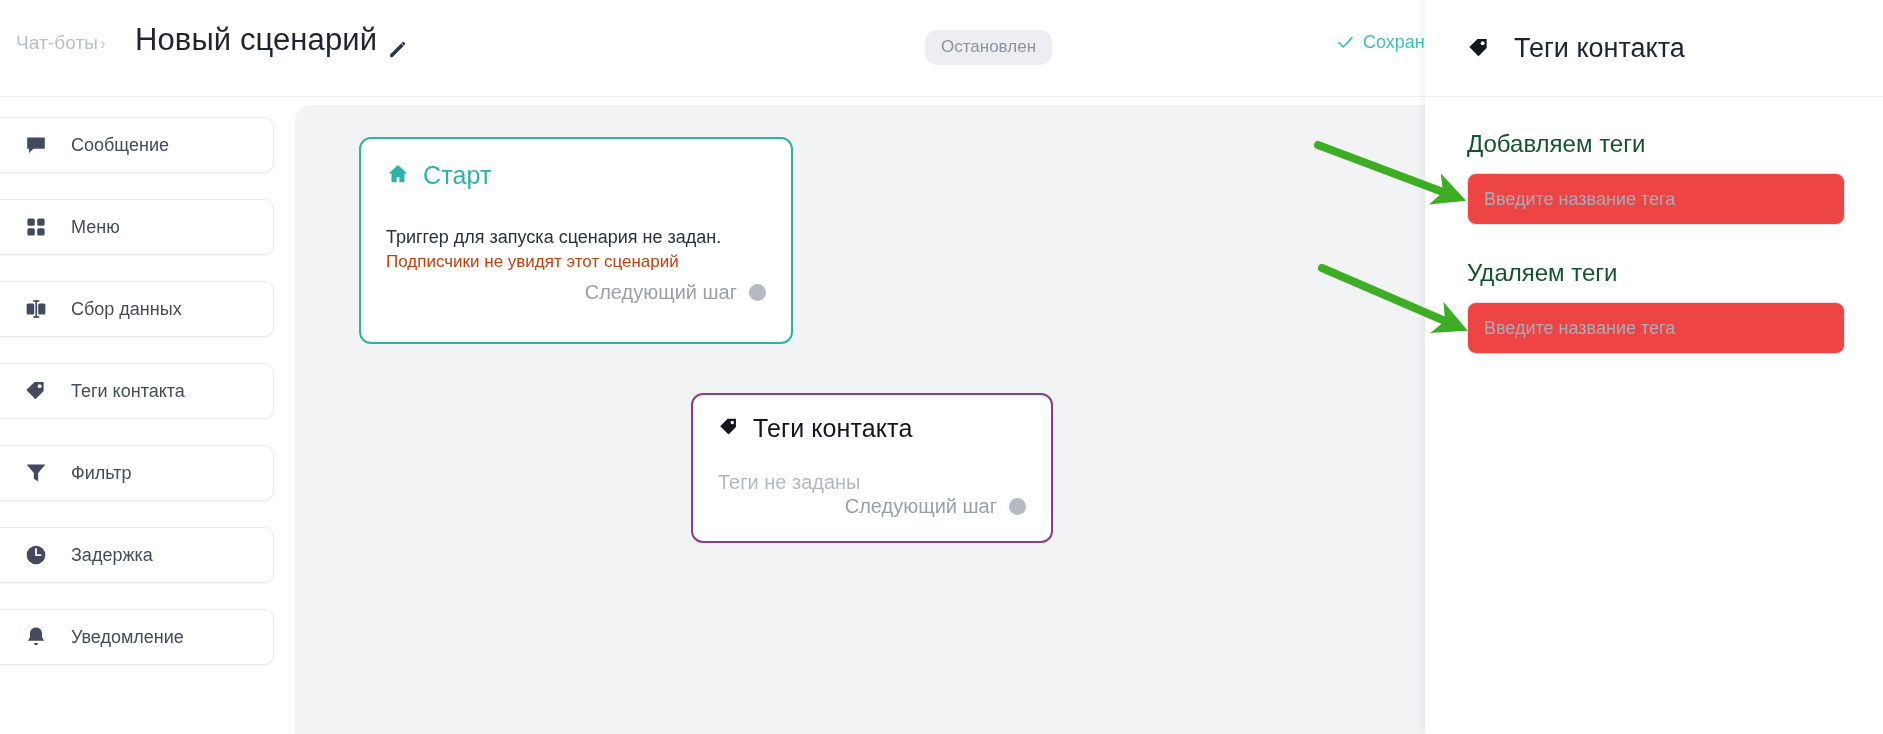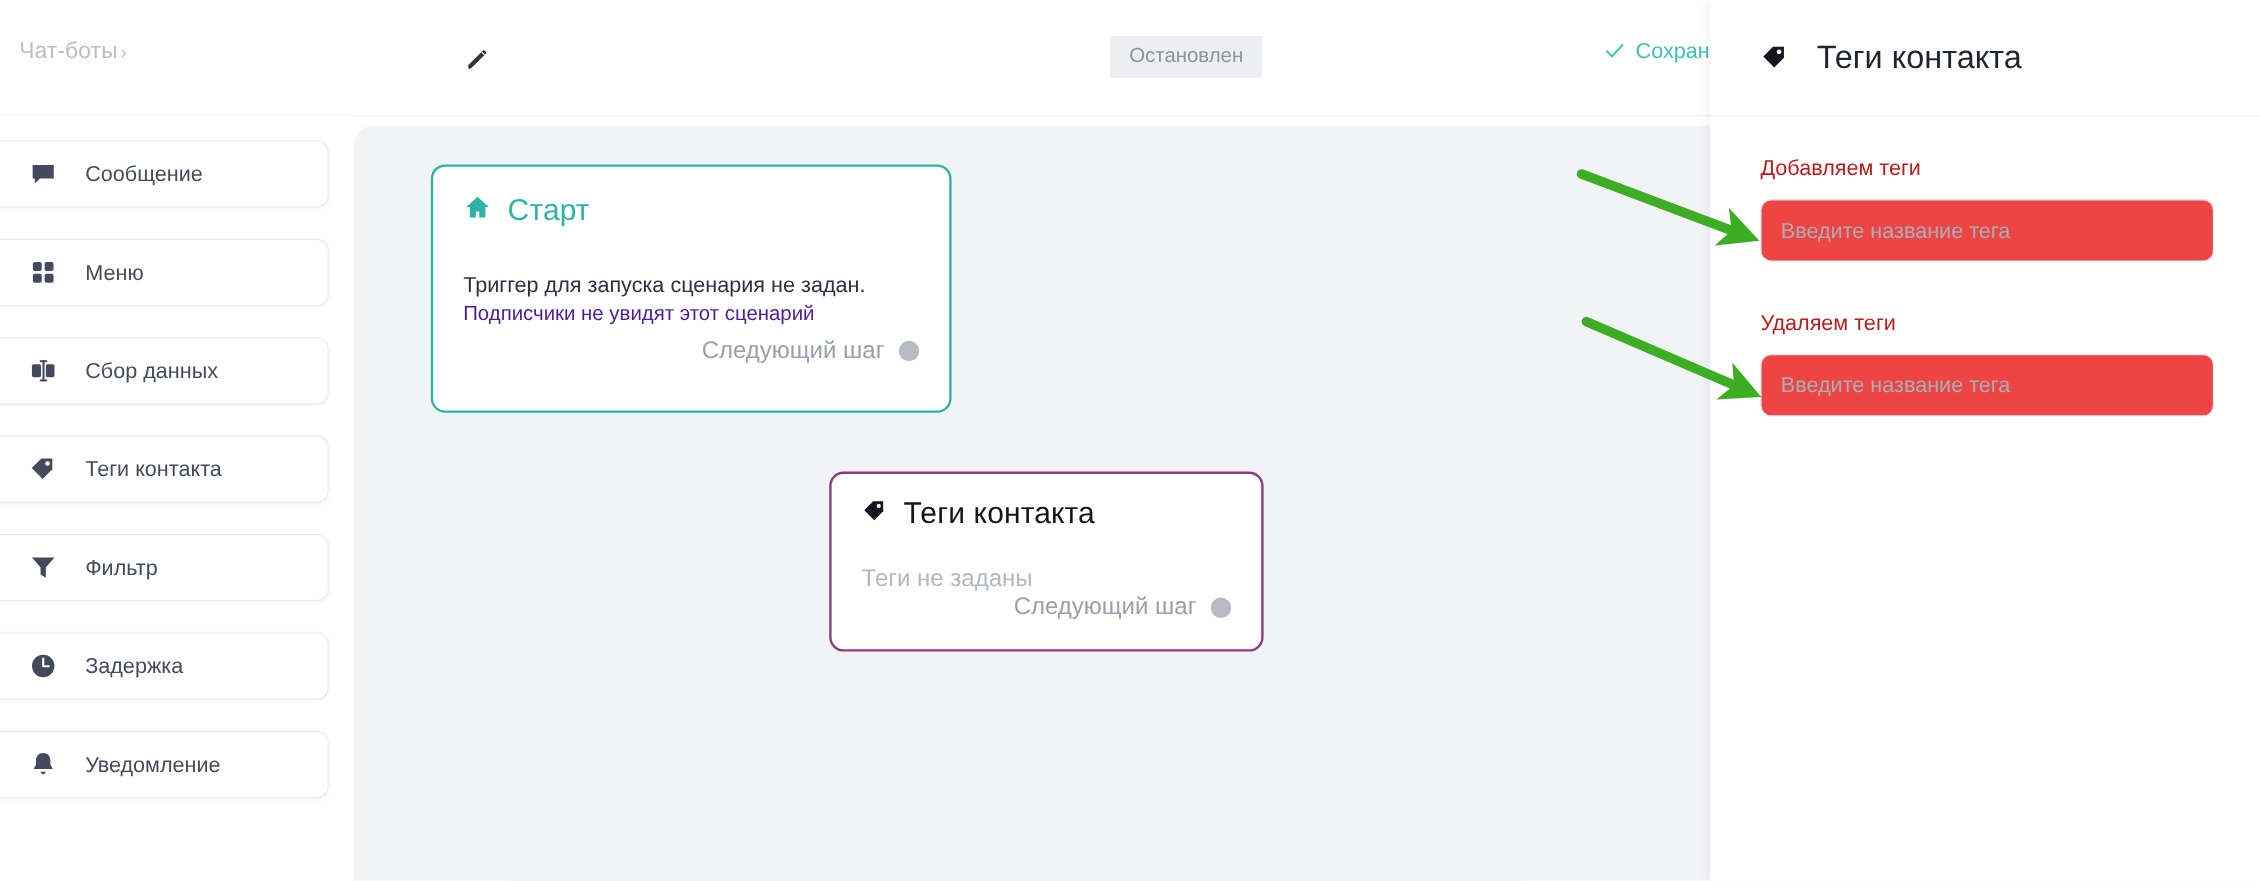--- a/index.html
+++ b/index.html
@@ -56,21 +56,21 @@
     left: 386px; top: 38px;
     width: 24px; height: 24px;
     cursor: pointer;
   }
 
   .status-badge {
     position: absolute;
     left: 925px; top: 30px;
     padding: 7px 16px 8px 16px;
     background: #eceef1;
-    border-radius: 0;
+    border-radius: 12px;
     font-size: 17px;
     color: #8c93a0;
     white-space: nowrap;
   }
 
   .saved-wrap {
     position: absolute;
     left: 1337px; top: 32px;
     display: flex; align-items: center; gap: 9px;
     white-space: nowrap;
@@ -135,21 +135,21 @@
     border-radius: 12px;
   }
   .node-head {
     display: flex; align-items: center;
     gap: 13px;
     white-space: nowrap;
   }
   .node-title { font-size: 25px; letter-spacing: .1px; }
   .node-body { }
   .node-line1 { font-size: 18px; color: #2b3140; white-space: nowrap; }
-  .node-line2 { font-size: 17px; color: #4c1d95; white-space: nowrap; margin-top: 4px; }
+  .node-line2 { font-size: 17px; color: #c2410c; white-space: nowrap; margin-top: 4px; }
   .node-muted { font-size: 20px; color: #b2b7c0; white-space: nowrap; }
   .node-next {
     display: flex; align-items: center; justify-content: space-between;
     gap: 12px;
     white-space: nowrap;
   }
   .node-next-label { font-size: 20px; color: #9aa0ab; }
   .node-dot {
     width: 17px; height: 17px;
     border-radius: 50%;
@@ -201,22 +201,22 @@
     margin-left: 23px;
     font-size: 27px;
     color: #1f2430;
     white-space: nowrap;
   }
 
   .field { position: absolute; left: 42px; width: 378px; }
   #field-add { top: 130px; }
   #field-remove { top: 259px; }
   .field-label {
-    font-size: 18px;
-    color: #b91c1c;
+    font-size: 24px;
+    color: #14532d;
     white-space: nowrap;
     display: block;
     margin-bottom: 15px;
   }
   .field-input {
     width: 378px;
     height: 52px;
     border: 1px solid #dfe2e7;
     border-radius: 9px;
     background: #ef4444;
@@ -241,20 +241,21 @@
 
 <div id="app">
 
   <div class="topbar">
 
     <div class="breadcrumb">
       <span class="bc-root">Чат-боты</span>
       <span class="bc-sep">›</span>
     </div>
 
+    <div class="page-title">Новый сценарий</div>
 
     <div class="title-edit">
       <svg width="24" height="24" viewBox="0 0 24 24" fill="none">
         <path d="M4.5 19.5 L6.6 18.9 L18.6 6.9 C19.2 6.3 19.2 5.4 18.6 4.8 L18.2 4.4 C17.6 3.8 16.7 3.8 16.1 4.4 L4.1 16.4 Z" fill="#2e3444"></path>
         <path d="M15.3 5.2 L17.8 7.7" stroke="#ffffff" stroke-width="0.9"></path>
       </svg>
     </div>
 
     <div class="status-badge">Остановлен</div>
 

